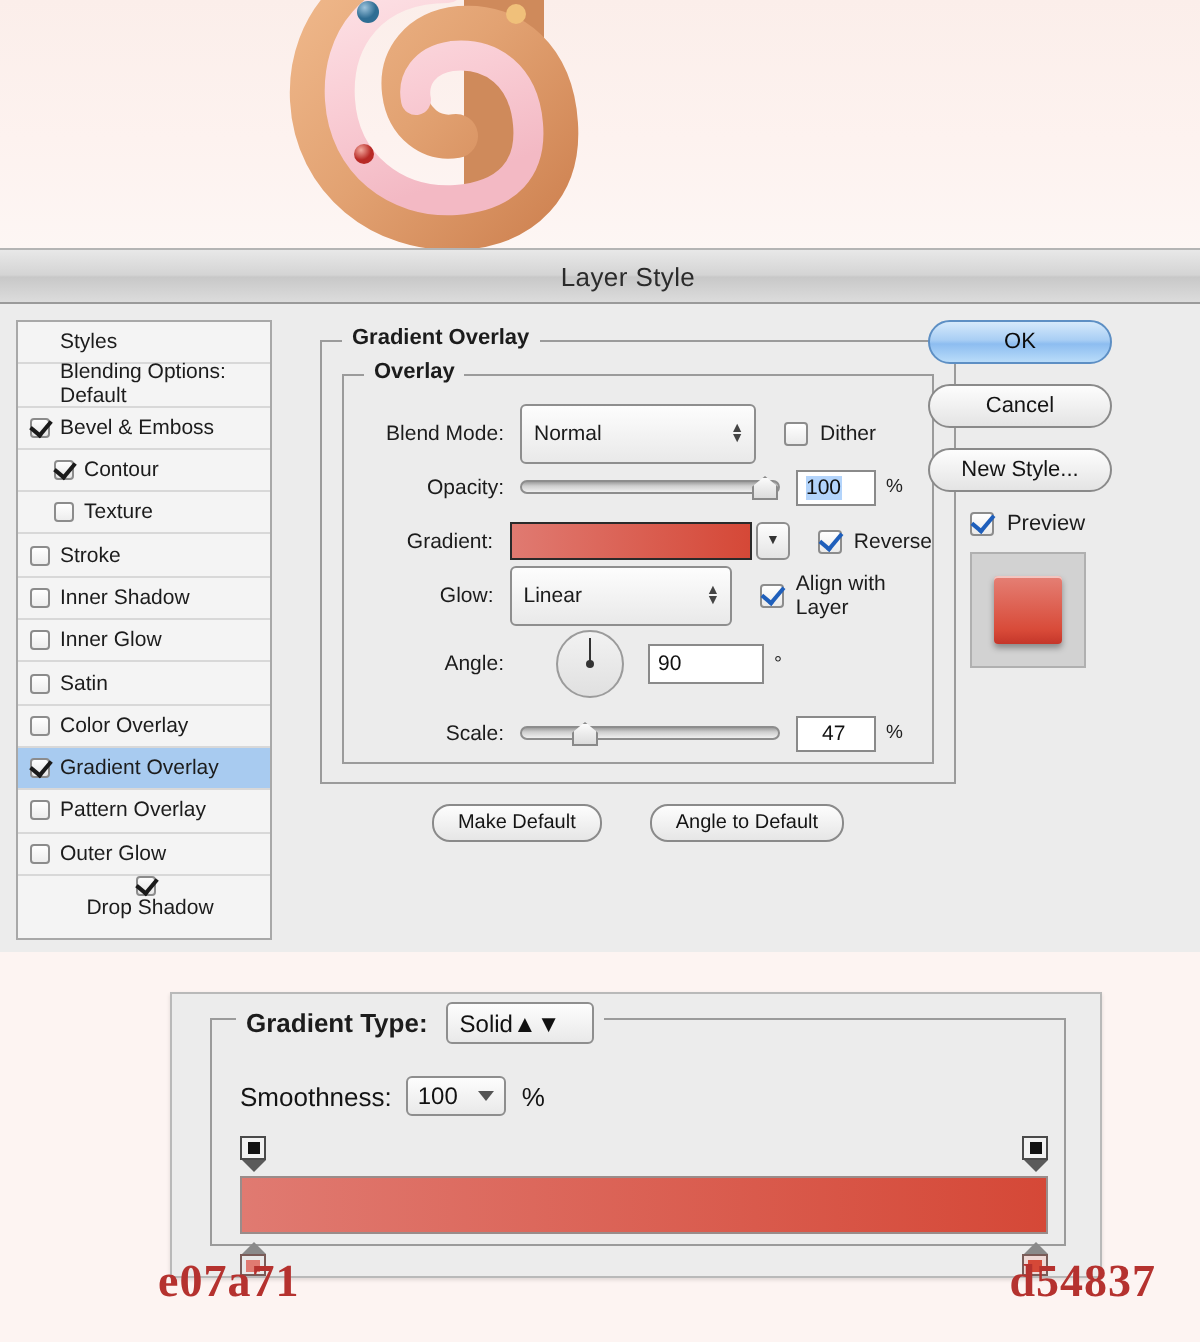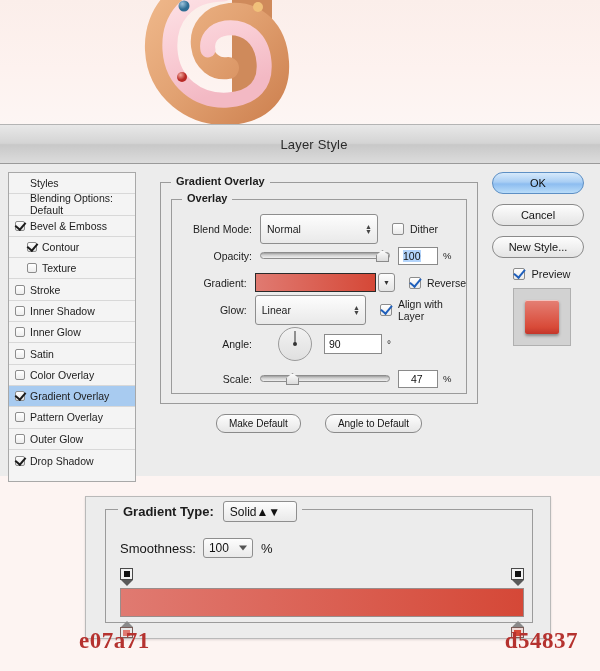--- a/index.html
+++ b/index.html
@@ -18,21 +18,21 @@
   }
   #artwork .cookie-wrap { position:absolute; left:112px; top:-26px; width:230px; height:170px; }
 
   
   #dialog {
     position:absolute; left:0; top:124px; width:600px; height:352px;
     background:#ececec;
     border-top:1px solid #b4b4b4;
   }
   #titlebar {
-    height:39px;
+    height:27px;
     background:linear-gradient(180deg,#e8e8e8 0%,#d4d4d4 48%,#c8c8c8 52%,#dcdcdc 100%);
     border-bottom:1px solid #9a9a9a;
     display:flex; align-items:center; justify-content:center;padding-left:28px;
   }
   #titlebar .title {
     font-size:13px; color:#2b2b2b; letter-spacing:.2px;
   }
 
   #dialog-body { position:relative; height:324px; padding:6px 0 0 0; }
 
@@ -42,21 +42,21 @@
     background:#f4f4f4; border:1px solid #a8a8a8;
   }
   .side-row {
     height:21.3px; display:flex; align-items:center;
     padding-left:6px; font-size:10.5px; color:#1c1c1c;
     border-bottom:1px solid #d8d8d8; position:relative;
   }
   .side-row.hdr { font-weight:normal; }
   .side-row.sel { background:#a8cbf0; }
   .side-row.indent { padding-left:18px; }
-  .side-row:last-child { border-bottom:none; }
+  .side-row:last-child { border-bottom:none;flex-direction:column; }
   .cb {
     width:10px; height:10px; margin-right:5px; flex:0 0 auto;
     border:1px solid #8c8c8c; border-radius:2px;
     background:linear-gradient(180deg,#ffffff,#ededed);
     position:relative;
   }
   .cb.on { background:linear-gradient(180deg,#fdfdfd,#e6e6e6); }
   .cb.on:after {
     content:""; position:absolute; left:1px; top:-2px; width:5px; height:8px;
     border:solid #1a1a1a; border-width:0 2px 2px 0; transform:rotate(40deg);
@@ -155,21 +155,21 @@
   .deg { font-size:10px; color:#222; margin-left:5px; }
 
   .btnrow { position:absolute; left:12px; top:242px; width:318px; display:flex; gap:24px; justify-content:center; }
   .pbtn {
     height:19px; padding:0 12px; border:1px solid #8a8a8a; border-radius:9px;
     background:linear-gradient(180deg,#fdfdfd,#e6e6e6);
     font-size:10px; color:#141414; display:flex; align-items:center;
   }
 
   
-  #right { position:absolute; left:492px; top:8px; width:100px; height:310px; }
+  #right { position:absolute; left:464px; top:8px; width:100px; height:310px; }
   .rbtn {
     width:92px; height:22px; border-radius:11px; border:1px solid #8a8a8a;
     background:linear-gradient(180deg,#fdfdfd,#e4e4e4);
     display:flex; align-items:center; justify-content:center;
     font-size:11px; color:#141414; margin-bottom:10px;
   }
   .rbtn.primary {
     background:linear-gradient(180deg,#d6e9fb 0%,#a9cef4 45%,#8dbdf0 55%,#b9dcf9 100%);
     border-color:#5d8fc4; color:#0c0c0c;
   }

